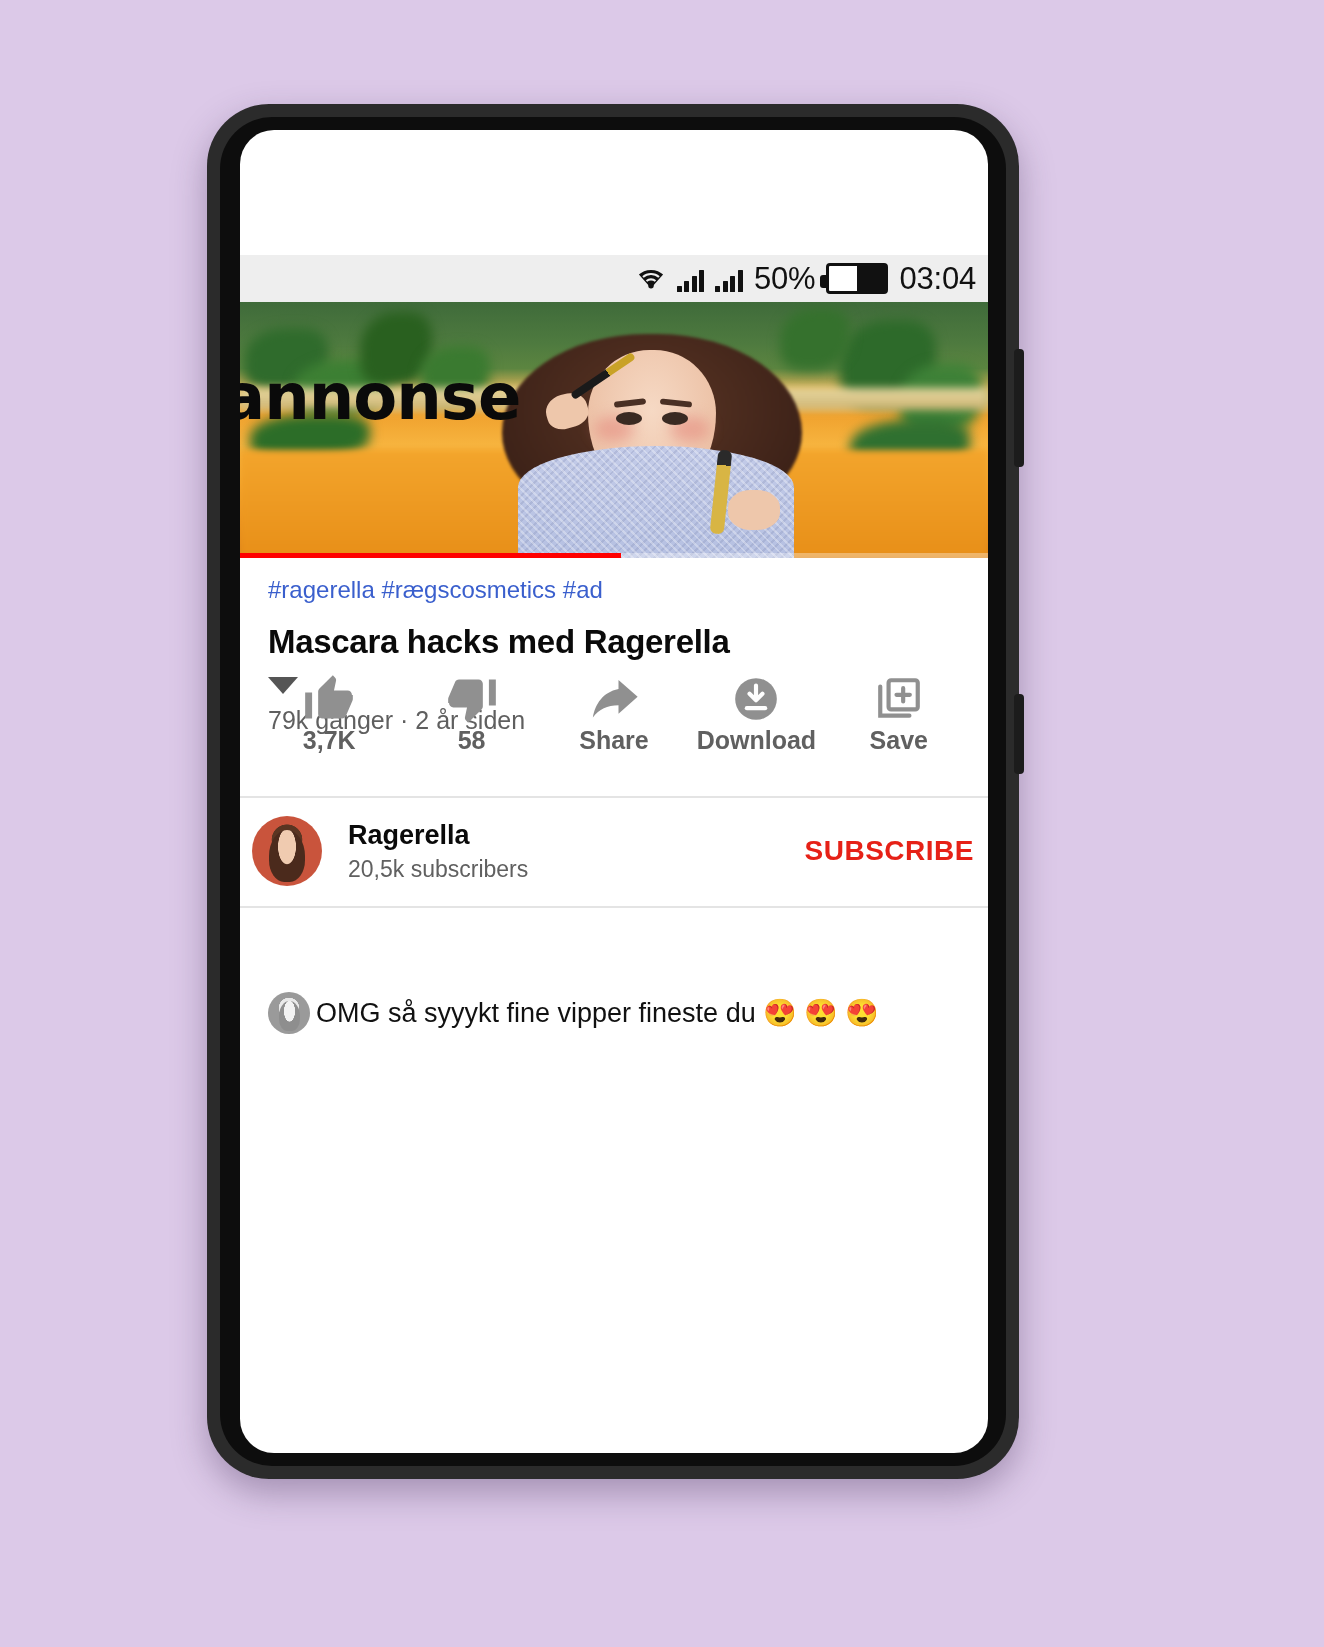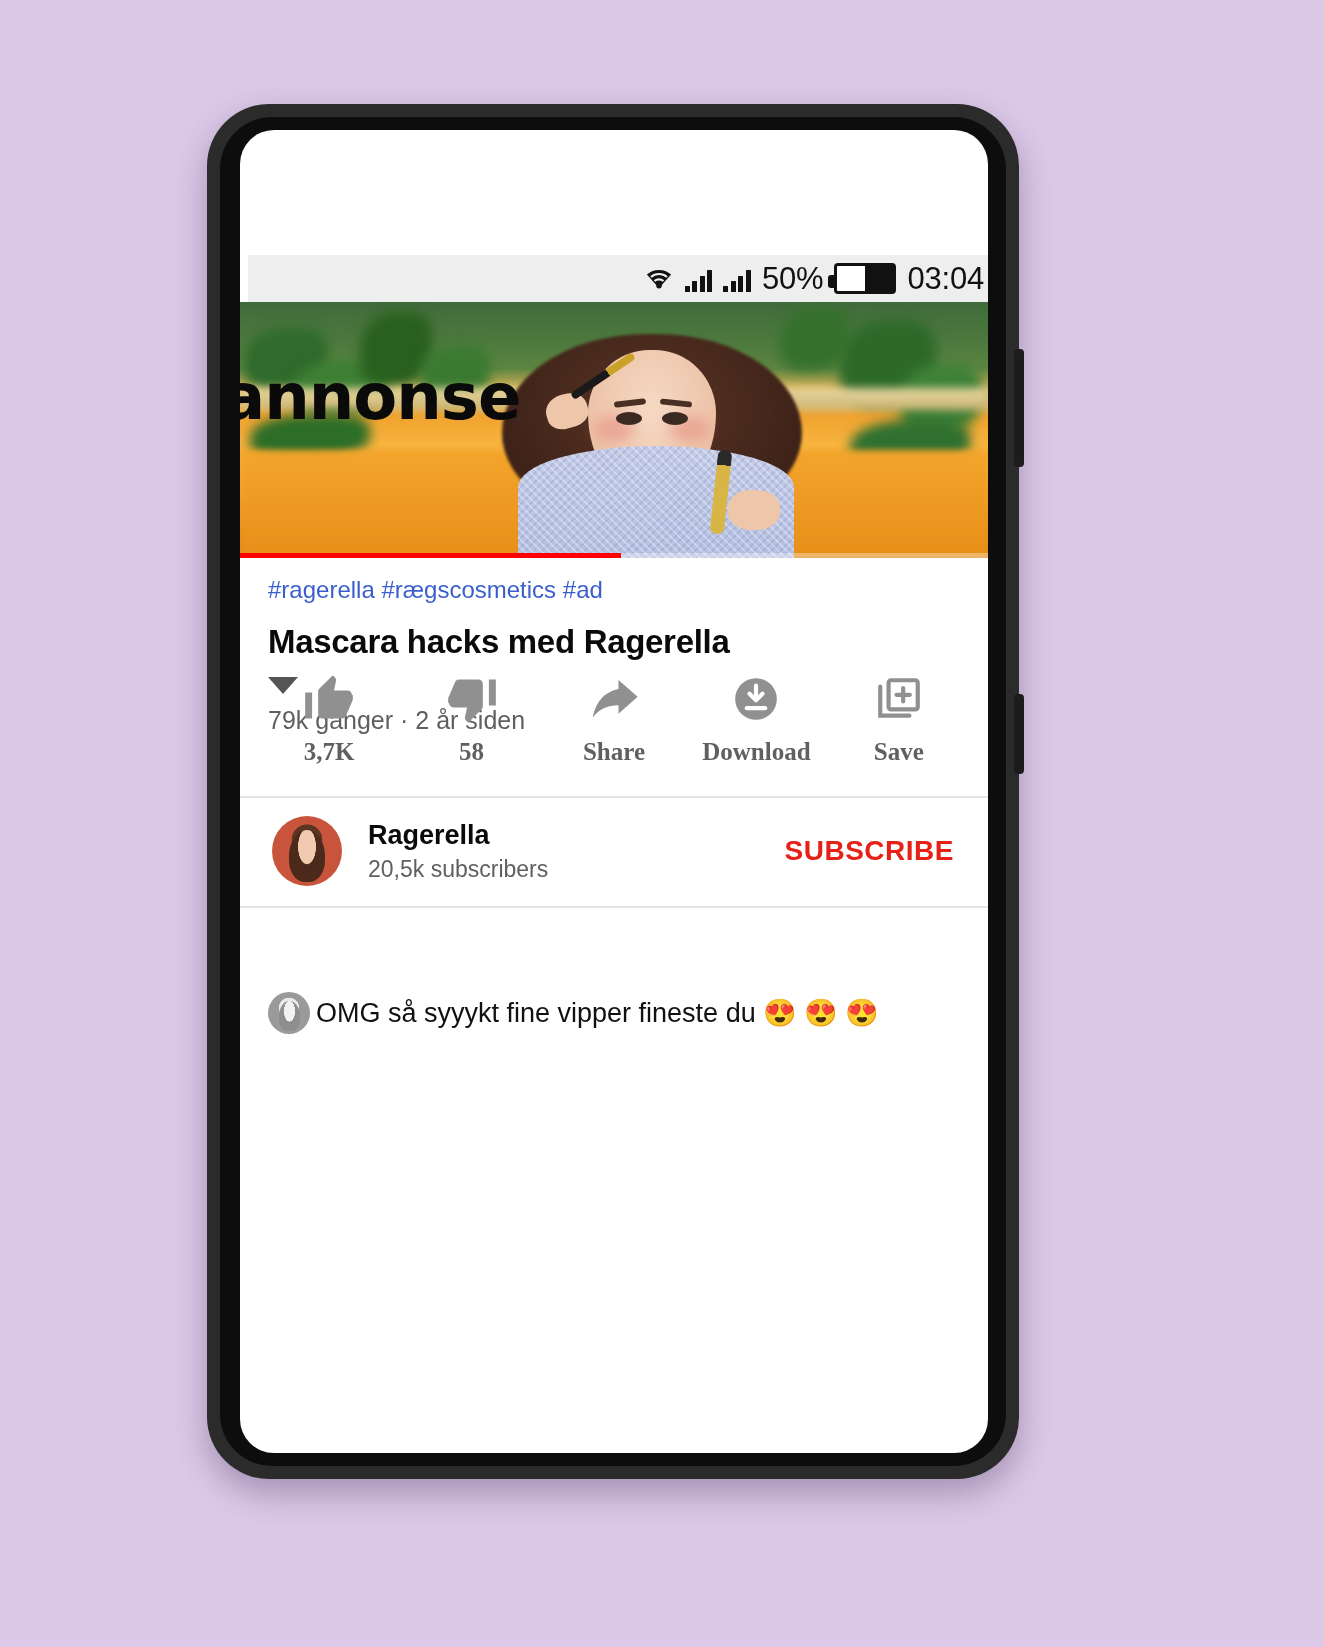--- a/index.html
+++ b/index.html
@@ -34,21 +34,21 @@
     border-radius: 34px;
     overflow: hidden;
   }
   
   .side-btn { position: absolute; background: #1c1c1c; border-radius: 4px; }
   #btn-volume { right: -5px; top: 245px; width: 10px; height: 118px; }
   #btn-power  { right: -5px; top: 590px; width: 10px; height: 80px; }
 
   
   #status-bar {
-    position: absolute; left: 8px; top: 125px;
+    position: absolute; left: 0; top: 125px;
     width: 748px; height: 47px;
     background: #eeeeee;
     display: flex; align-items: center; justify-content: flex-end;
     padding-right: 12px; gap: 11px;
   }
   .sb-icon { display: flex; align-items: flex-end; height: 26px; }
   #wifi-icon { width: 30px; height: 26px; }
   .signal-bars { display: flex; align-items: flex-end; gap: 2.5px; height: 23px; }
   .signal-bars i { display: block; width: 5px; background: #111; border-radius: .5px; }
   .signal-bars i:nth-child(1) { height: 6px; }
@@ -157,27 +157,27 @@
   #view-line { margin-top: 12px; font-size: 25px; color: #5f5f5f; }
 
   
   #actions {
     position: absolute; left: 0; top: 542px; width: 748px;
     display: flex; justify-content: space-around; align-items: flex-start;
     padding: 0 18px;
   }
   .action { display: flex; flex-direction: column; align-items: center; width: 128px; }
   .action .glyph { height: 54px; display: flex; align-items: center; justify-content: center; }
-  .action .lbl { margin-top: 12px; font-size: 25px; font-weight: 700; color: #606060; font-family: Liberation Serif, serif; }
+  .action .lbl { margin-top: 0; font-size: 25px; font-weight: 700; color: #606060; }
   #divider-1 { position: absolute; left: 0; top: 666px; width: 748px; height: 2px; background: #e4e4e4; }
 
   
   #channel-row {
     position: absolute; left: 0; top: 666px; width: 748px; height: 110px;
-    display: flex; align-items: center; padding: 0 32px;
+    display: flex; align-items: center; padding: 0 12px;
   }
   #avatar {
     width: 70px; height: 70px; border-radius: 50%;
     background: radial-gradient(circle at 50% 34%, #5a3522 0 26%, #c9543c 27% 100%);
     overflow: hidden; position: relative; flex: none;
   }
   #avatar::after {
     content:""; position:absolute; left:17px; top:14px; width:36px; height:52px;
     background: radial-gradient(ellipse at 50% 32%, #f0cbb0 0 34%, #4b2a1c 36% 100%);
     border-radius: 50% 50% 42% 42%;

